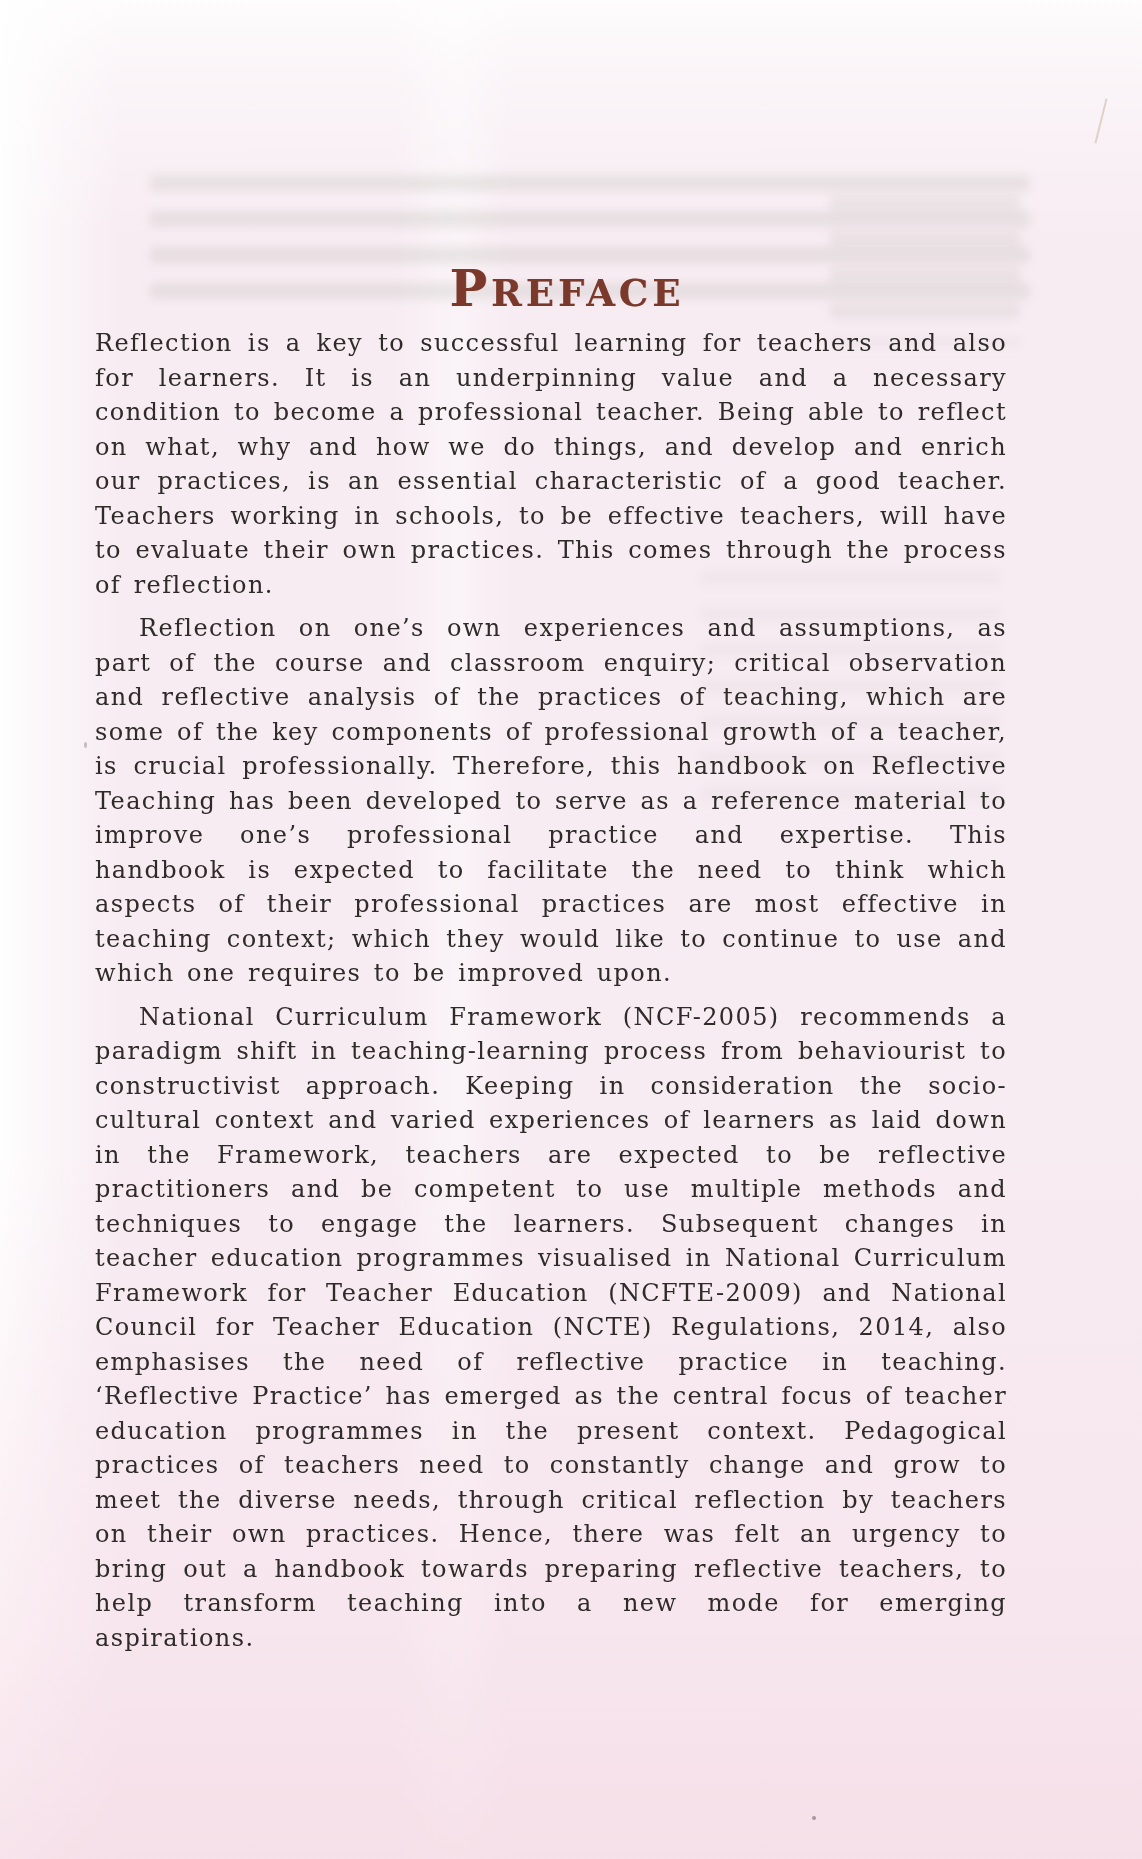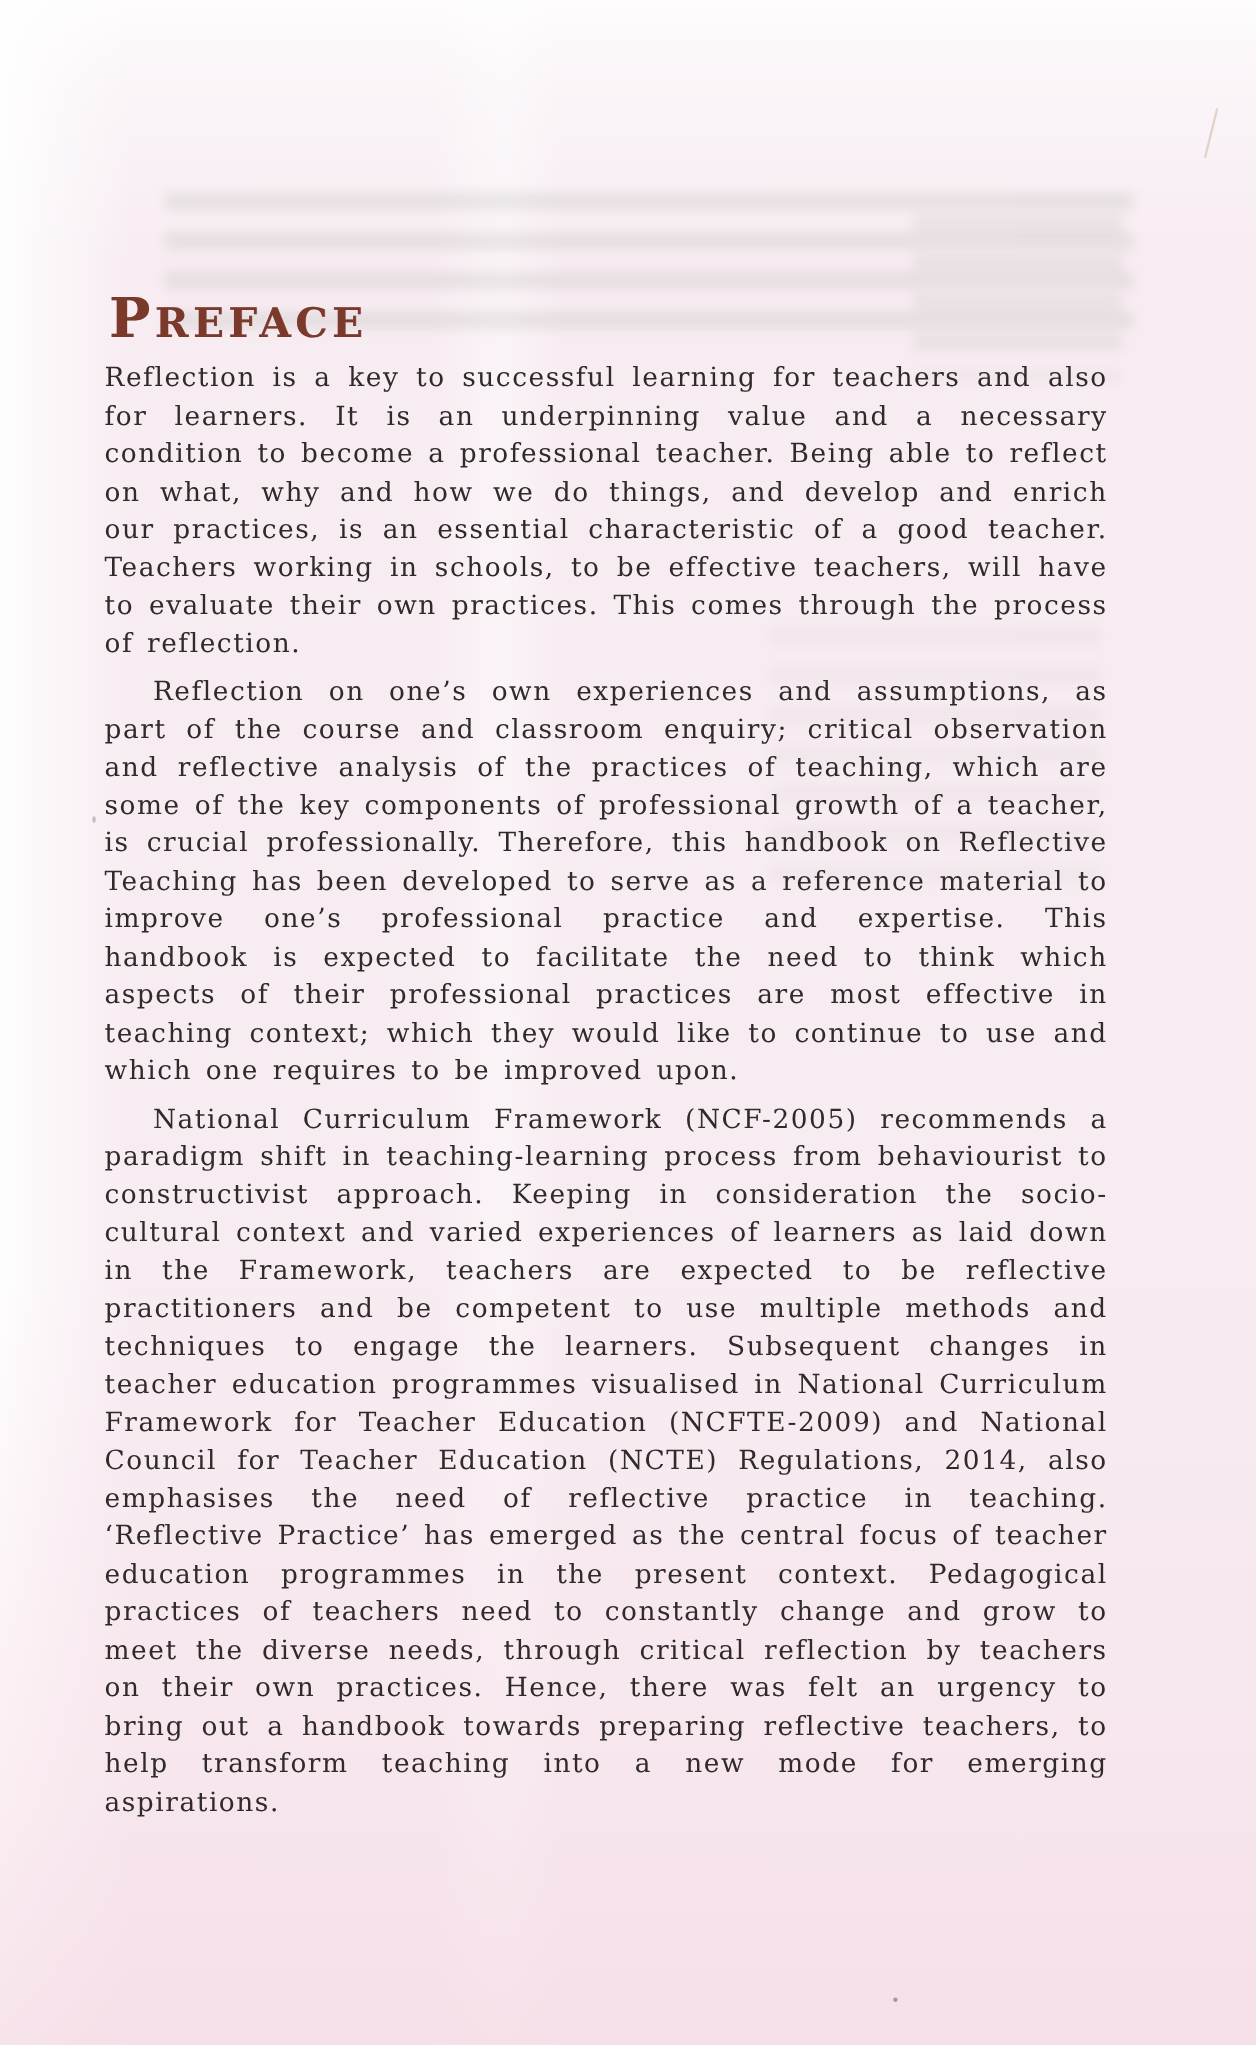--- a/index.html
+++ b/index.html
@@ -50,23 +50,23 @@
   .content {
     position: absolute;
     left: 95px;
     top: 0;
     width: 912px;
   }
 
   .title {
     position: absolute;
     top: 243px;
-    left: 4px;
+    left: 16px;
     width: 100%;
-    text-align: left;
+    text-align: center;
     color: #7a392a;
     font-weight: 700;
     letter-spacing: 4px;
     line-height: 1;
     text-shadow: 0.4px 0.4px 0 rgba(122,57,42,0.45);
   }
   .title .cap  { font-size: 50px; }
   .title .rest { font-size: 37px; }
 
   .bodytext {

